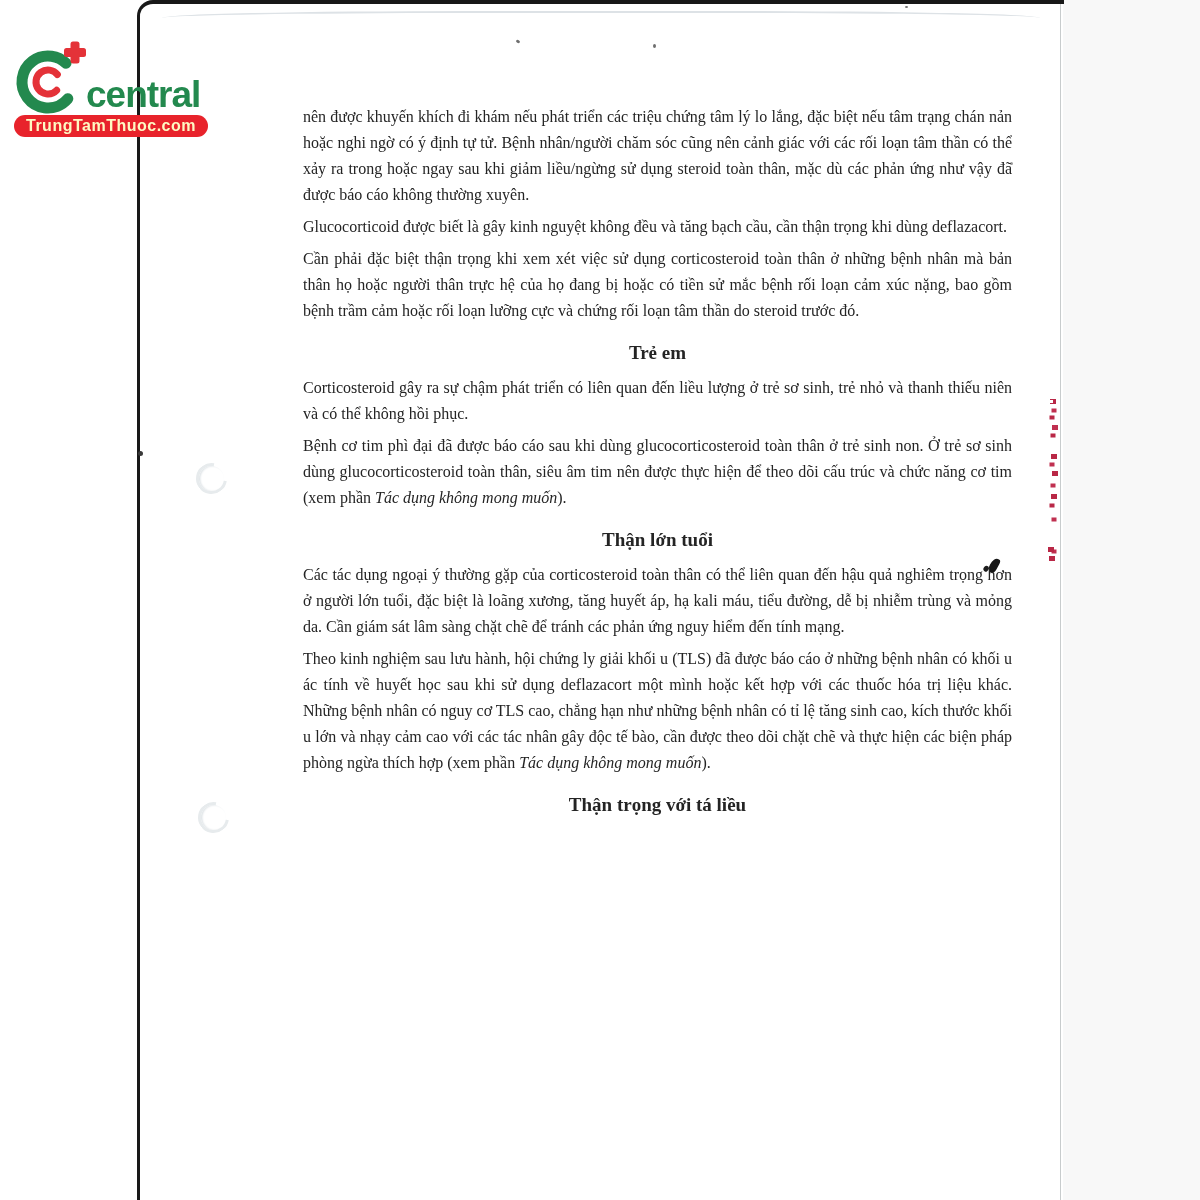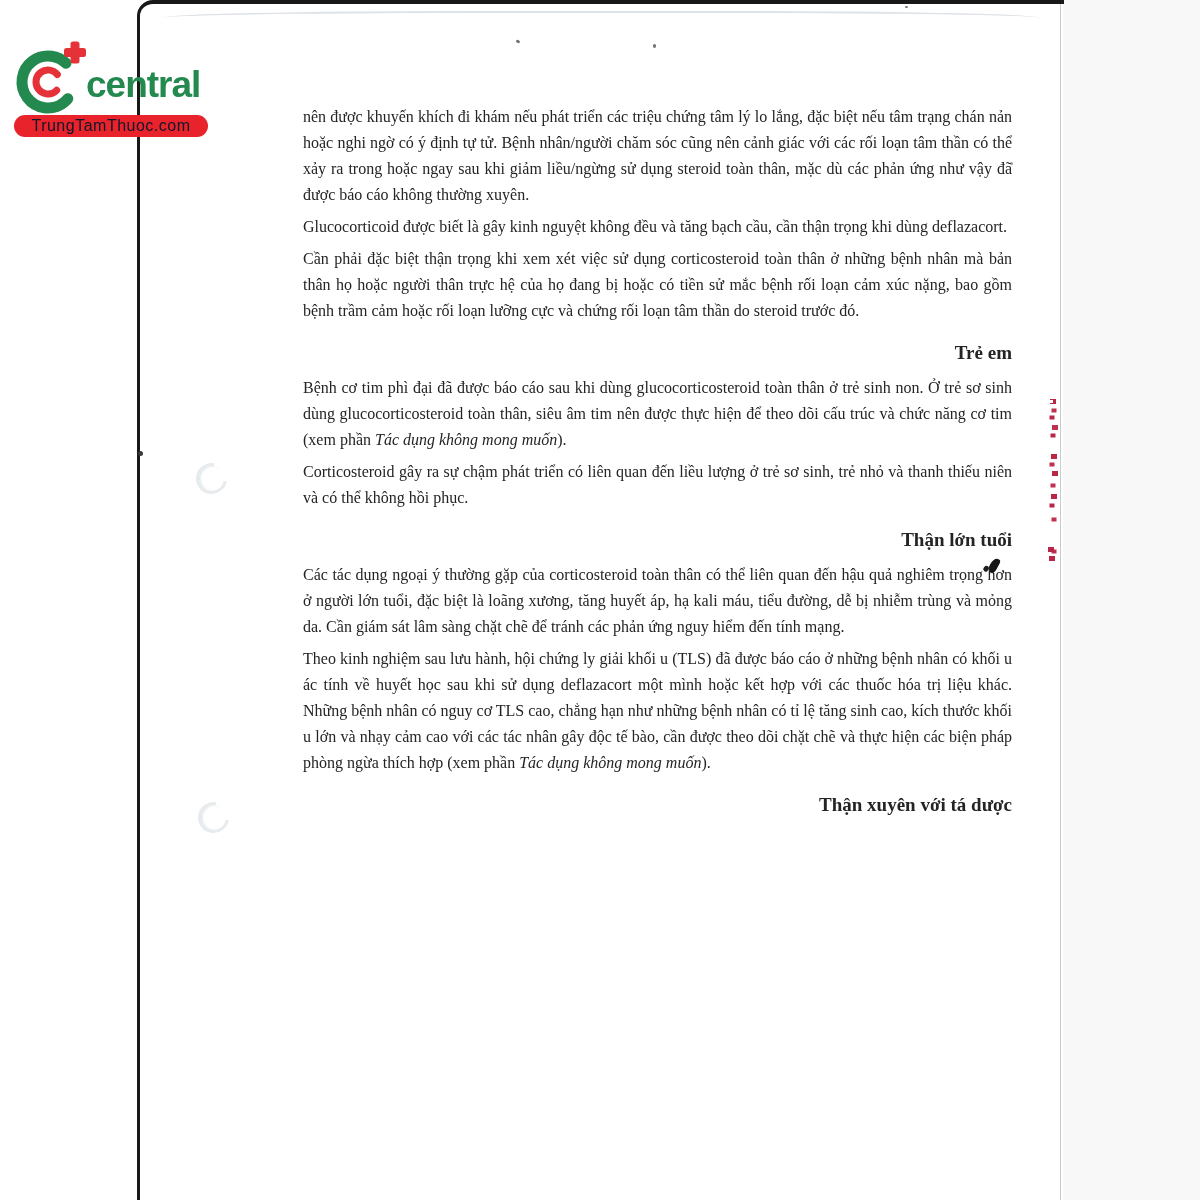--- a/index.html
+++ b/index.html
@@ -18,45 +18,45 @@
   }
   .paper-inner-edge{
     position:absolute;left:162px;top:11px;width:878px;height:12px;
     border-top:2px solid #dde2e6;border-radius:50%/10px;
   }
   .page-right-line{position:absolute;left:1060px;top:4px;width:1px;height:1196px;background:#c8cccd;}
   
   .logo{position:absolute;left:10px;top:36px;width:210px;height:105px;}
   .logo-mark{position:absolute;left:4px;top:4px;}
   .logo-brand{
-    position:absolute;left:76px;top:30px;
+    position:absolute;left:76px;top:40px;
     font-family:"Liberation Sans", sans-serif;font-weight:700;
     font-size:37px;color:#23894e;letter-spacing:-1px;line-height:1;
   }
   .logo-sub{
     position:absolute;left:79px;top:83px;
     font-family:"Liberation Sans", sans-serif;font-weight:700;
     font-size:16px;color:#17a086;letter-spacing:2px;line-height:1;
   }
   .logo-banner{
     position:absolute;left:4px;top:79px;width:194px;height:22px;
     background:#e8232b;border-radius:12px;
     display:flex;align-items:center;justify-content:center;
   }
   .logo-banner span{
-    font-family:"Liberation Sans", sans-serif;font-weight:400;
-    font-size:16px;color:#0f172a;letter-spacing:0.5px;
+    font-family:"Liberation Sans", sans-serif;font-weight:700;
+    font-size:16px;color:#fef9c3;letter-spacing:0.5px;
   }
   
   .doc{
     position:absolute;left:303px;top:104px;width:709px;
     color:#242424;
   }
   .doc p{margin:0 0 6px;font-size:16px;line-height:26px;text-align:justify;}
-  .doc h3{margin:13px 0 6px;font-size:19px;line-height:32px;font-weight:700;text-align:right;}
+  .doc h3{margin:13px 0 6px;font-size:19px;line-height:32px;font-weight:700;text-align:center;}
   .doc em{font-style:italic;}
   
   .hole-ring{
     position:absolute;width:25px;height:25px;border-radius:50%;
     border:3px solid #e7ebed;border-right-color:transparent;
     transform:rotate(-35deg);
     box-shadow:inset 1px 1px 2px #dfe4e7;
   }
   .hole-1{left:196px;top:463px;}
   .hole-2{left:198px;top:802px;}
@@ -120,19 +120,19 @@
   <div class="logo-banner">
     <span>TrungTamThuoc.com</span>
   </div>
 </div>
 
 <div class="doc">
     <p><span>nên được khuyến khích đi khám nếu phát triển các triệu chứng tâm lý lo lắng, đặc biệt nếu tâm trạng chán nản hoặc nghi ngờ có ý định tự tử. Bệnh nhân/người chăm sóc cũng nên cảnh giác với các rối loạn tâm thần có thể xảy ra trong hoặc ngay sau khi giảm liều/ngừng sử dụng steroid toàn thân, mặc dù các phản ứng như vậy đã được báo cáo không thường xuyên.</span></p>
     <p><span>Glucocorticoid được biết là gây kinh nguyệt không đều và tăng bạch cầu, cần thận trọng khi dùng deflazacort.</span></p>
     <p><span>Cần phải đặc biệt thận trọng khi xem xét việc sử dụng corticosteroid toàn thân ở những bệnh nhân mà bản thân họ hoặc người thân trực hệ của họ đang bị hoặc có tiền sử mắc bệnh rối loạn cảm xúc nặng, bao gồm bệnh trầm cảm hoặc rối loạn lưỡng cực và chứng rối loạn tâm thần do steroid trước đó.</span></p>
     <h3><span>Trẻ em</span></h3>
+    <p><span>Corticosteroid gây ra sự chậm phát triển có liên quan đến liều lượng ở trẻ sơ sinh, trẻ nhỏ và thanh thiếu niên và có thể không hồi phục.</span></p>
     <p><span>Bệnh cơ tim phì đại đã được báo cáo sau khi dùng glucocorticosteroid toàn thân ở trẻ sinh non. Ở trẻ sơ sinh dùng glucocorticosteroid toàn thân, siêu âm tim nên được thực hiện để theo dõi cấu trúc và chức năng cơ tim (xem phần </span><em>Tác dụng không mong muốn</em><span>).</span></p>
-    <p><span>Corticosteroid gây ra sự chậm phát triển có liên quan đến liều lượng ở trẻ sơ sinh, trẻ nhỏ và thanh thiếu niên và có thể không hồi phục.</span></p>
     <h3><span>Thận lớn tuổi</span></h3>
     <p><span>Các tác dụng ngoại ý thường gặp của corticosteroid toàn thân có thể liên quan đến hậu quả nghiêm trọng hơn ở người lớn tuổi, đặc biệt là loãng xương, tăng huyết áp, hạ kali máu, tiểu đường, dễ bị nhiễm trùng và mỏng da. Cần giám sát lâm sàng chặt chẽ để tránh các phản ứng nguy hiểm đến tính mạng.</span></p>
     <p><span>Theo kinh nghiệm sau lưu hành, hội chứng ly giải khối u (TLS) đã được báo cáo ở những bệnh nhân có khối u ác tính về huyết học sau khi sử dụng deflazacort một mình hoặc kết hợp với các thuốc hóa trị liệu khác. Những bệnh nhân có nguy cơ TLS cao, chẳng hạn như những bệnh nhân có tỉ lệ tăng sinh cao, kích thước khối u lớn và nhạy cảm cao với các tác nhân gây độc tế bào, cần được theo dõi chặt chẽ và thực hiện các biện pháp phòng ngừa thích hợp (xem phần </span><em>Tác dụng không mong muốn</em><span>).</span></p>
-    <h3><span>Thận xuyên với tá dược</span></h3>
+    <h3><span>Thận trọng với tá liều</span></h3>
   </div>
 
 </body></html>

